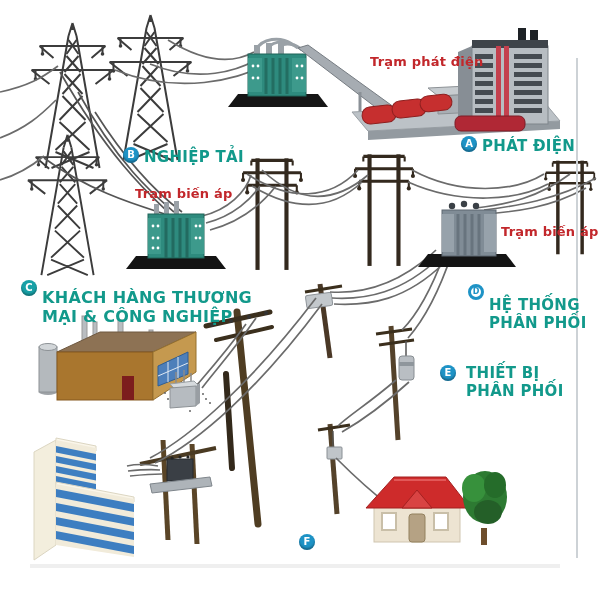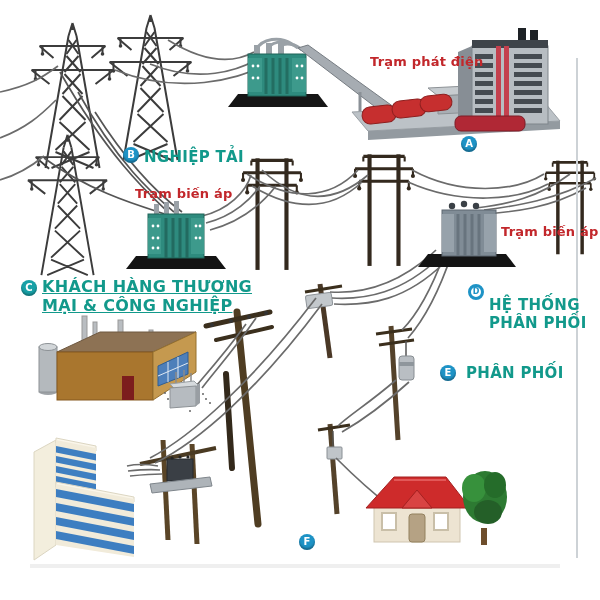--- a/index.html
+++ b/index.html
@@ -343,40 +343,42 @@
 
   <g>
     <path d="M577 58 L577 558" stroke="#cdd2d6" stroke-width="2"></path>
     <rect x="30" y="564" width="530" height="4" fill="#efefef"></rect>
   </g>
 </svg>
 
 <div class="lbl red" style="left:370px;top:54px;">Trạm phát điện</div>
 
 <div class="badge" style="left:461px;top:136px;">A</div>
+<div class="lbl teal" style="left:482px;top:137px;">PHÁT ĐIỆN</div>
 
 <div class="badge" style="left:123px;top:147px;">B</div>
 <div class="lbl teal" style="left:144px;top:148px;">NGHIỆP TẢI</div>
 
 <div class="lbl red" style="left:135px;top:186px;">Trạm biến áp</div>
 
 <div class="badge c" style="left:21px;top:280px;">C</div>
-<div class="lbl teal big" style="left:42px;top:277px;text-decoration:underline;">
+<div class="lbl teal big" style="left:42px;top:288px;">
   <span>KHÁCH HÀNG THƯƠNG</span>
   <span>MẠI &amp; CÔNG NGHIỆP</span>
 </div>
 
 <div class="lbl red" style="left:501px;top:224px;">Trạm biến áp</div>
 
 <div class="badge ring" style="left:468px;top:284px;">D</div>
 <div class="lbl teal" style="left:489px;top:296px;">
   <span>HỆ THỐNG</span>
   <span>PHÂN PHỐI</span>
 </div>
 
 <div class="badge" style="left:440px;top:365px;">E</div>
 <div class="lbl teal" style="left:466px;top:364px;">
+  <span>THIẾT BỊ</span>
   <span>PHÂN PHỐI</span>
 </div>
 
 <div class="badge" style="left:299px;top:534px;">F</div>
 
 </div>
 
 </body></html>

